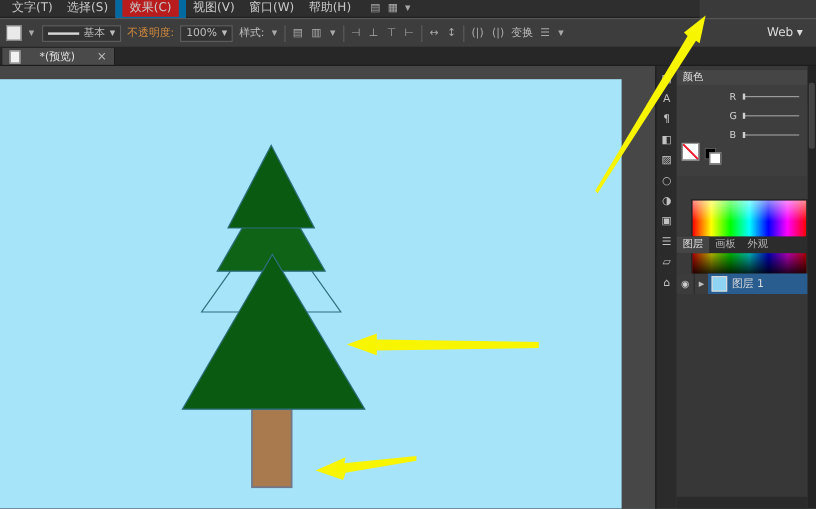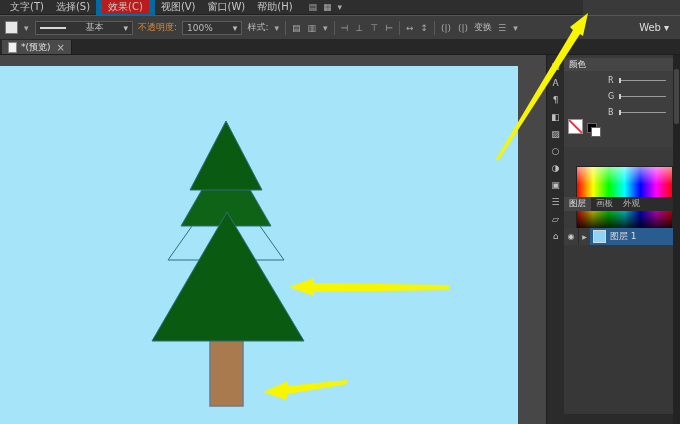--- a/index.html
+++ b/index.html
@@ -13,33 +13,33 @@
     border-bottom:1px solid #202020;display:flex;align-items:center;padding:0 4px;
     font-size:10px;color:#c8c8c8;box-sizing:border-box;}
   .mi{padding:0 6px;line-height:14px;white-space:nowrap;cursor:default;}
   .mi.boxed{border:6px solid #0369a1;background:#b91c1c;}
   .mbicons{display:flex;align-items:center;gap:6px;margin-left:10px;color:#a8a8a8;font-size:9px;}
   
   .controlbar{position:absolute;left:0;top:15px;width:680px;height:25px;background:#3d3d3d;
     border-top:1px solid #565656;border-bottom:1px solid #262626;display:flex;align-items:center;
     padding:0 5px;font-size:9px;color:#bdbdbd;gap:5px;box-sizing:border-box;}
   .cswatch{width:11px;height:11px;background:#e9e9e9;border:1px solid #777;display:inline-block;}
-  .ddbox{border:1px solid #5c5c5c;background:#333;display:flex;align-items:center;gap:20px;
+  .ddbox{border:1px solid #5c5c5c;background:#333;display:flex;align-items:center;gap:4px;
     padding:1px 4px;height:14px;box-sizing:border-box;white-space:nowrap;}
   .strokeline{display:inline-block;width:26px;border-top:2px solid #d8d8d8;}
   .oplabel{color:#d58a3c;white-space:nowrap;}
   .csep{width:1px;height:14px;background:#5a5a5a;}
   .cicon{font-size:9px;color:#a9a9a9;padding:0 1px;white-space:nowrap;}
   .spacer{flex:1;}
   .ws{display:flex;align-items:center;gap:3px;color:#dcdcdc;font-size:10px;padding-right:6px;}
   
   .tabbar{position:absolute;left:0;top:40px;width:680px;height:15px;background:#272727;
     border-bottom:1px solid #1d1d1d;display:flex;align-items:stretch;box-sizing:border-box;}
   .doctab{margin-left:2px;background:#4a4a4a;border-right:1px solid #1c1c1c;display:flex;
-    align-items:center;gap:4px;padding:0 6px;font-size:9px;color:#e0e0e0;}
+    align-items:center;gap:16px;padding:0 6px;font-size:9px;color:#e0e0e0;}
   .docicon{width:7px;height:9px;background:#f2f2f2;border:1px solid #888;display:inline-block;}
   .tabclose{color:#bbb;font-size:10px;margin-left:2px;}
   
   .main{position:absolute;left:0;top:55px;width:680px;height:369px;background:#474747;}
   .toolstrip{position:absolute;left:546px;top:0;width:18px;height:100%;background:#2b2b2b;
     border-left:1px solid #1e1e1e;display:flex;flex-direction:column;align-items:center;
     padding-top:3px;box-sizing:border-box;}
   .tsicon{height:17px;line-height:17px;font-size:9px;color:#c2c2c2;}
   .panels{position:absolute;left:564px;top:0;width:109px;height:100%;background:#3a3a3a;}
   .vscroll{position:absolute;right:0;top:0;width:7px;height:100%;background:#232323;}

